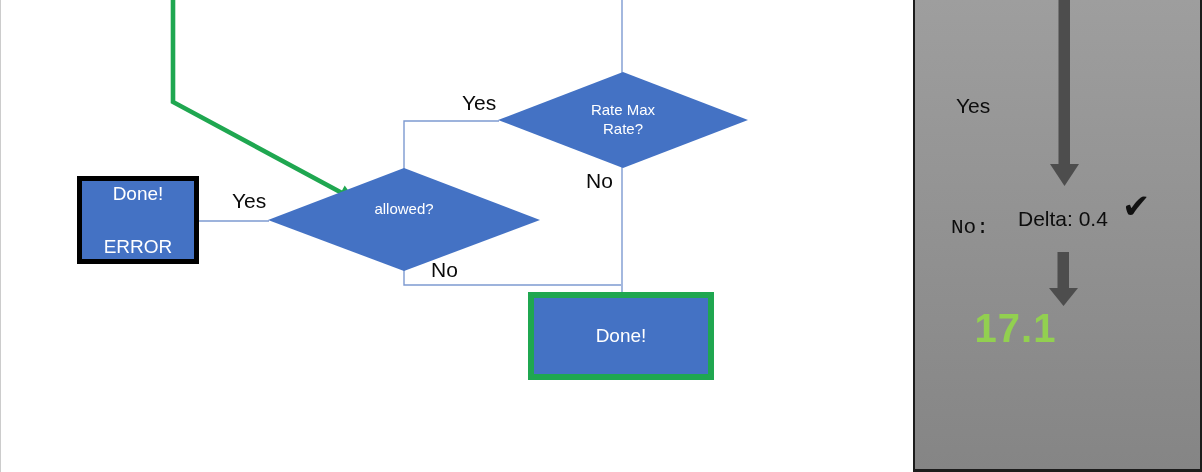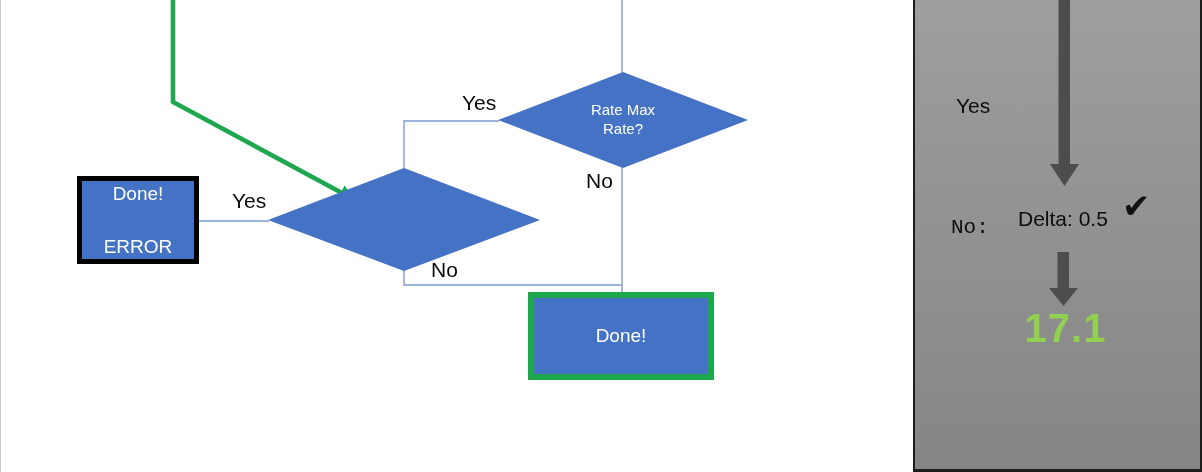--- a/index.html
+++ b/index.html
@@ -69,34 +69,35 @@
     <polygon class="gray-fill" points="1050,164 1079,164 1064.5,186"></polygon>
     <rect class="gray-fill" x="1057.5" y="252" width="11.5" height="37"></rect>
     <polygon class="gray-fill" points="1049,288 1078,288 1063.5,306"></polygon>
   </svg>
 
   <div class="overlay diamond-text" style="left:523px;top:100px;">
     <div>Rate Max</div>
     <div>Rate?</div>
   </div>
   <div class="overlay diamond-text" style="left:304px;top:199px;">
+    <div>allowed?</div>
   </div>
 
   <div id="error-box" class="overlay terminal">
     <div>Done!</div>
     <div>ERROR</div>
   </div>
   <div id="done-box" class="overlay terminal">
     <div>Done!</div>
   </div>
 
   <div class="overlay flow-label" style="left:462px;top:91px;">Yes</div>
   <div class="overlay flow-label" style="left:586px;top:169px;">No</div>
   <div class="overlay flow-label" style="left:232px;top:189px;">Yes</div>
   <div class="overlay flow-label" style="left:431px;top:258px;">No</div>
 
   <div class="overlay panel-label" style="left:956px;top:94px;">Yes</div>
   <div class="overlay panel-label" style="left:951px;top:216px;font-family:Liberation Mono, monospace;">No:</div>
-  <div class="overlay panel-label" style="left:1018px;top:207px;">Delta: 0.5</div>
+  <div class="overlay panel-label" style="left:1018px;top:207px;">Delta: 0.4</div>
   <div class="overlay" id="panel-check" style="left:1122px;top:186px;">✔</div>
-  <div class="overlay" id="panel-result" style="left:1008px;top:306px;">17.1</div>
+  <div class="overlay" id="panel-result" style="left:958px;top:306px;">17.1</div>
 
 </div>
 
 </body></html>

